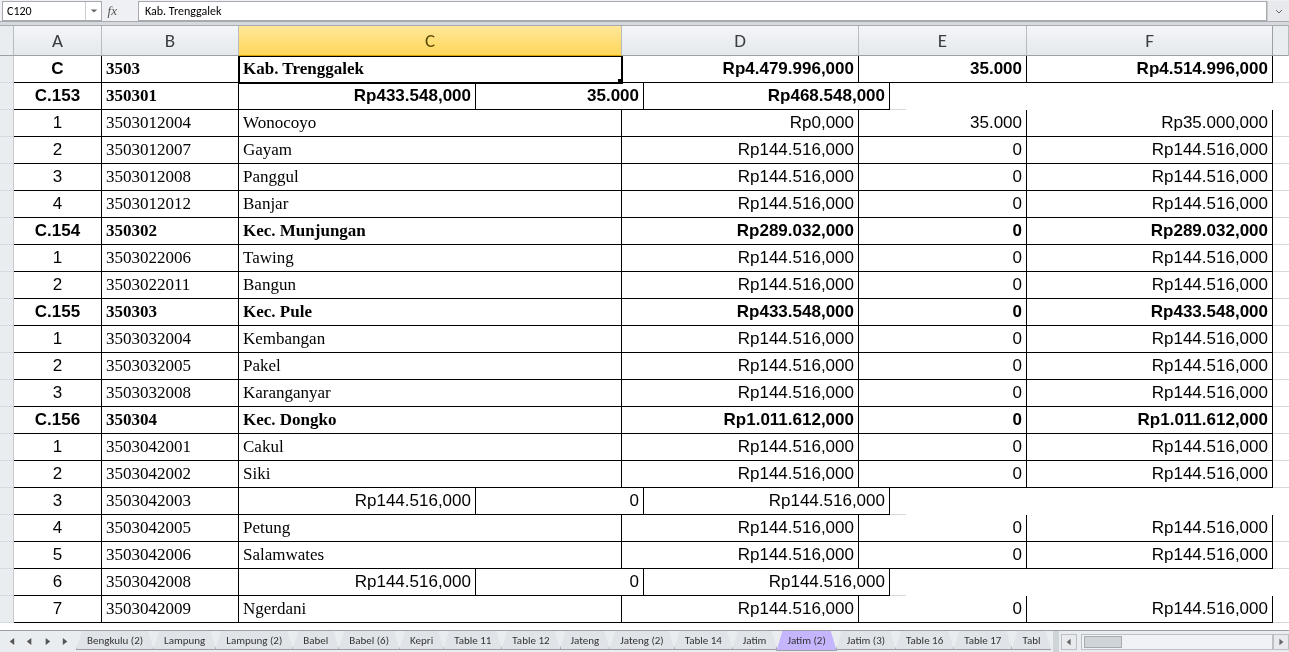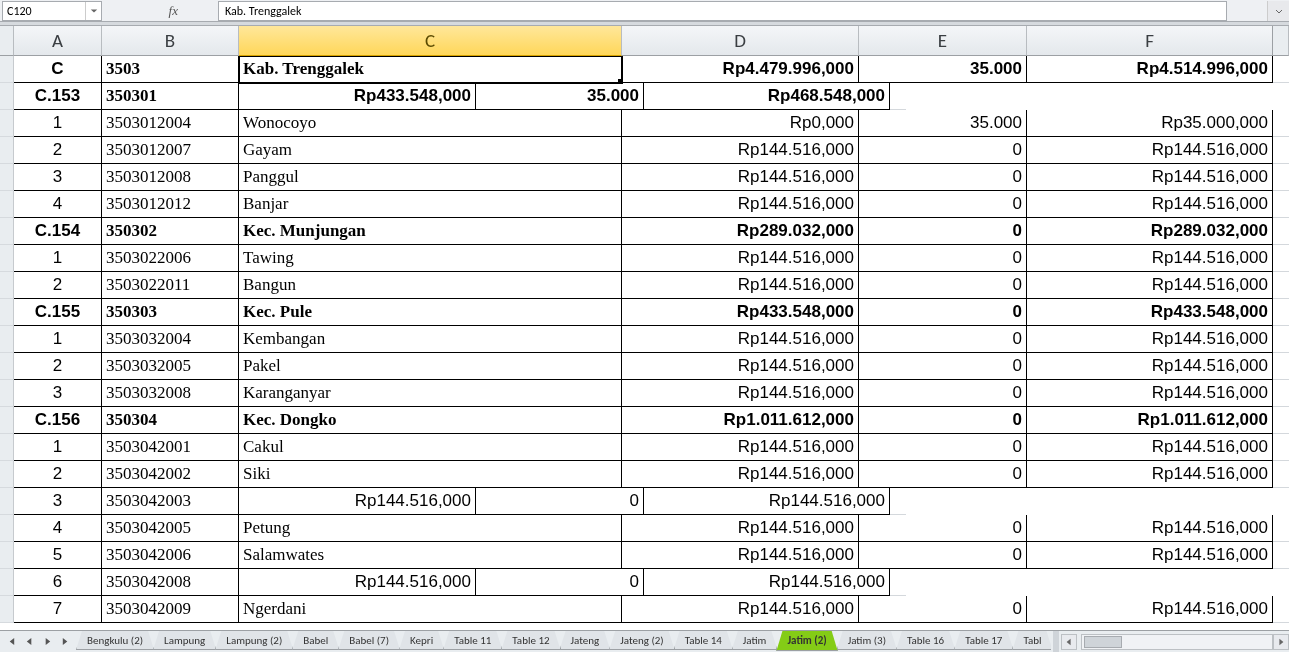--- a/index.html
+++ b/index.html
@@ -1,23 +1,23 @@
 <!DOCTYPE html>
 <html><head>
 <meta charset="utf-8">
 <style>
   * { box-sizing: border-box; margin: 0; padding: 0; }
   body { font-family: Calibri, Arial, sans-serif; font-size: 15px; background: #fff; overflow: hidden; width: 1289px; height: 652px; position: relative; }
 
   
-  .formula-bar-row { display: flex; align-items: center; height: 22px; background: #eef0f3; border-bottom: 1px solid #a7abb0; font-size: 12px; gap: 40px; }
+  .formula-bar-row { display: flex; align-items: center; height: 22px; background: #eef0f3; border-bottom: 1px solid #a7abb0; font-size: 12px; }
   .name-box { width: 100px; height: 20px; background: #fff; border: 1px solid #a7abb0; margin-left: 2px; padding-left: 4px; display:flex; align-items:center; position:relative; }
   .name-box-dd { position:absolute; right:0; top:0; width:16px; height:100%; display:flex; align-items:center; justify-content:center; border-left:1px solid #ccc; }
   .name-box-dd svg { width:8px; height:8px; }
-  .fx-box { width: 36px; display:flex; align-items:center; justify-content:flex-end; padding-right:0; }
+  .fx-box { width: 36px; display:flex; align-items:center; justify-content:flex-end; padding-right:21px; }
   .fx-box .fx { font-style: italic; font-family: "Times New Roman", serif; font-size: 13px; color:#555; }
   .formula-input { flex:1; height:20px; background:#fff; border:1px solid #a7abb0; padding-left:6px; display:flex; align-items:center; font-size:12px; }
   .formula-right-btns { width:22px; height:20px; border-left:1px solid #ccc; display:flex; flex-direction:column; align-items:center; justify-content:center; background:#e8e9ec; }
   .thin-divider { height:4px; background:#d6dade; border-bottom:1px solid #a7abb0; }
 
   
   .col-headers { display:flex; height:30px; }
   .corner-cell { width:14px; background:#e9edf0; border-right:1px solid #b8bcc0; border-bottom:1px solid #9ca0a4; }
   .col-header { background: linear-gradient(#f4f6f8,#e4e8ec); border-right:1px solid #b8bcc0; border-bottom:1px solid #9ca0a4; display:flex; align-items:center; justify-content:center; font-family: Calibri, sans-serif; font-size:19px; color:#3a3e42; }
   .col-header.sel { background: linear-gradient(#ffe79a,#ffd75a); color:#5a4a00; border-bottom:1px solid #d9a400; }
@@ -47,21 +47,21 @@
   .active-sel::after { content:""; position:absolute; right:-3px; bottom:-3px; width:6px; height:6px; background:#000; }
 
   
   .sheet-tab-bar { position:absolute; bottom:0; left:0; right:0; height:22px; background:#e9edf0; border-top:1px solid #9ca0a4; display:flex; align-items:stretch; font-size:11px; }
   .tab-nav-btns { display:flex; align-items:center; padding:0 2px; }
   .tab-nav-btns .nbtn { width:16px; height:16px; display:flex; align-items:center; justify-content:center; margin:0 1px; }
   .tab-nav-btns svg { width:9px; height:9px; fill:#555; }
   .tabs { display:flex; overflow:hidden; }
   .tab { position:relative; padding: 2px 10px 2px 10px; background:#e0e4e8; border:1px solid #9ca0a4; border-top:none; margin-right:-1px; color:#333; height:19px; display:flex; align-items:center; clip-path: polygon(6px 0, calc(100% - 6px) 0, 100% 100%, 0 100%); }
   .tab:not(.active) { border-bottom:1px solid #9ca0a4; }
-  .tab.active { background:#84cc16; font-weight:bold; z-index:2; height:20px; }
+  .tab.active { background:#c4b5fd; font-weight:normal; z-index:2; height:20px; }
   .hscroll-area { flex:1; display:flex; align-items:center; min-width:80px; }
   .hscroll-track { flex:1; height:16px; background:#f0f2f5; border:1px solid #bcc0c4; margin-left:4px; position:relative; }
   .hscroll-btn { width:16px; height:16px; border:1px solid #bcc0c4; background:#e8eaee; display:flex; align-items:center; justify-content:center; }
   .hscroll-thumb { position:absolute; left:2px; top:1px; height:12px; width:38px; background:#cfd4d9; border:1px solid #a7abb0; }
   .splitter { width:6px; background:#cfd4d9; margin:0 2px; }
 </style>
 </head>
 <body>
 
 <div class="formula-bar-row">
@@ -341,21 +341,21 @@
         <svg viewBox="0 0 10 10">
           <path d="M8 1v8M2 1l5 4-5 4z"></path>
         </svg>
       </div>
   </div>
   <div class="tabs" id="tabs">
       <div class="tab">Bengkulu (2)</div>
       <div class="tab">Lampung</div>
       <div class="tab">Lampung (2)</div>
       <div class="tab">Babel</div>
-      <div class="tab">Babel (7)</div>
+      <div class="tab">Babel (6)</div>
       <div class="tab">Kepri</div>
       <div class="tab">Table 11</div>
       <div class="tab">Table 12</div>
       <div class="tab">Jateng</div>
       <div class="tab">Jateng (2)</div>
       <div class="tab">Table 14</div>
       <div class="tab">Jatim</div>
       <div class="tab active">Jatim (2)</div>
       <div class="tab">Jatim (3)</div>
       <div class="tab">Table 16</div>

